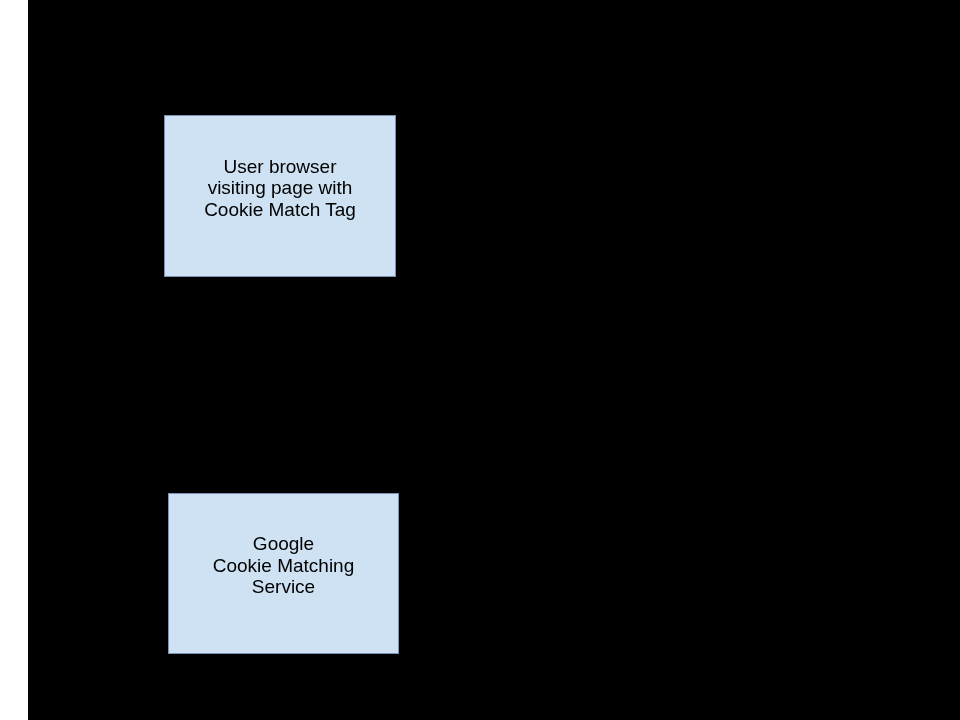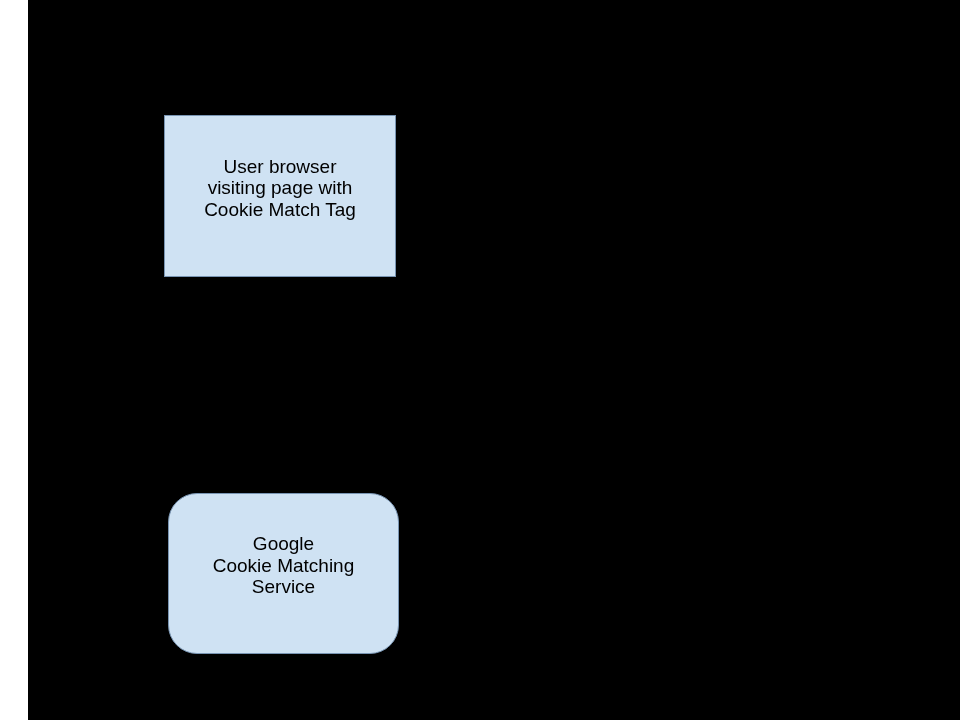--- a/index.html
+++ b/index.html
@@ -42,19 +42,19 @@
 
 <div class="canvas" style="width: 960px; height: 720px; background: rgb(0, 0, 0); margin-left: 28px;">
 
   <div class="node" style="left: 136px; top: 115px; width: 232px; height: 162px; background: rgb(207, 226, 243); border-color: rgb(121, 149, 179);">
     <span class="node-label" style="color: rgb(0, 0, 0);">User browser
 visiting page with
 Cookie Match Tag</span>
   </div>
 
 
-  <div class="node" style="left: 140px; top: 493px; width: 231px; height: 161px; background: rgb(207, 226, 243); border-color: rgb(121, 149, 179); border-radius: 29px;">
+  <div class="node" style="left: 140px; top: 493px; width: 231px; height: 161px; background: rgb(207, 226, 243); border-color: rgb(121, 149, 179);">
     <span class="node-label" style="color: rgb(0, 0, 0);">Google
 Cookie Matching
 Service</span>
   </div>
 
 </div>
 
 </body></html>

